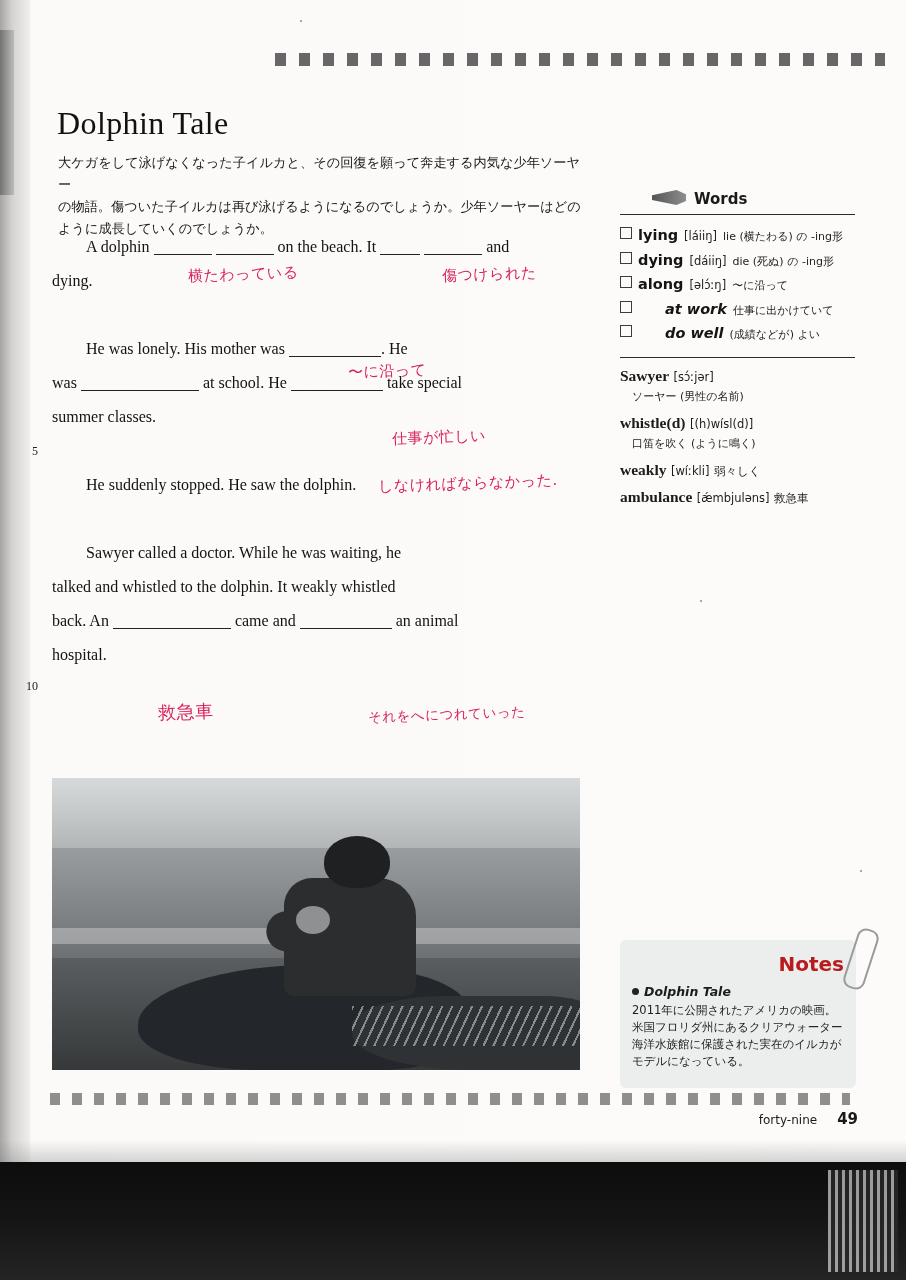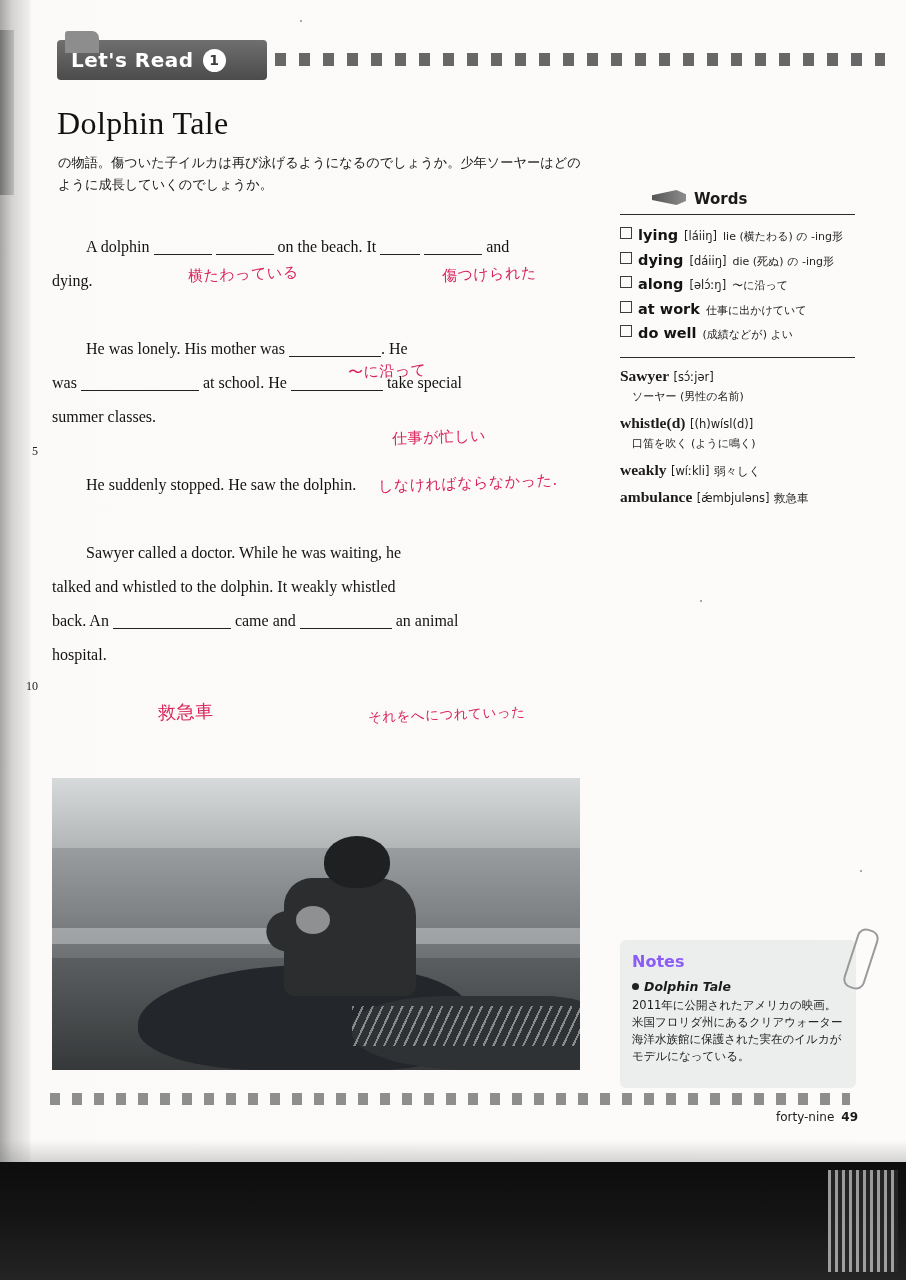--- a/index.html
+++ b/index.html
@@ -137,37 +137,37 @@
   .wlist{margin-top:9px;}
   .witem{
     font-family:"DejaVu Sans",sans-serif;font-size:13px;line-height:23.5px;color:#141414;
     display:flex;align-items:baseline;gap:6px;
   }
   .chk{
     display:inline-block;width:10px;height:10px;border:1.3px solid #3c3c3c;
     flex:0 0 auto;position:relative;top:-1px;
   }
   .hw{font-weight:bold;font-size:14.5px;}
-  .hw.it{}
+  .hw.it{font-style:italic;margin-left:27px;}
   .pron{font-size:11.5px;color:#222;}
   .gloss{font-size:11px;color:#222;}
   .words-rule{border-top:1.4px solid #2b2b2b;margin:10px 0 8px;}
   .pitem{font-family:"DejaVu Sans",sans-serif;font-size:14px;line-height:20px;margin-bottom:6px;}
   .pitem .w{font-weight:bold;font-family:"Liberation Serif",serif;font-size:15.5px;}
   .pitem .ph{font-size:11.5px;}
   .pitem .jp{display:block;font-size:11px;padding-left:12px;color:#1d1d1d;}
 
   
   .notes{
     position:absolute;left:620px;top:940px;width:212px;min-height:128px;
     background:#eceeee;border-radius:6px;padding:8px 12px 12px;
   }
   .notes .ttl{
-    text-align:left;font-family:"DejaVu Sans",sans-serif;font-weight:bold;
-    font-size:16px;color:#8b5cf6;margin:4px 0 8px;
+    text-align:right;font-family:"DejaVu Sans",sans-serif;font-weight:bold;
+    font-size:20px;color:#b91c1c;margin:4px 0 8px;
   }
   .clip{
     position:absolute;right:-16px;top:-12px;width:18px;height:58px;
     border:2.4px solid #9a9a9a;border-radius:9px;transform:rotate(18deg);
   }
   .notes .head{
     font-family:"DejaVu Sans",sans-serif;font-weight:bold;font-style:italic;
     font-size:12.5px;margin-bottom:3px;
   }
   .bullet{display:inline-block;width:7px;height:7px;border-radius:50%;background:#222;margin-right:5px;position:relative;top:-1px;}
@@ -175,41 +175,37 @@
 
   
   .footdash{
     position:absolute;left:50px;top:1093px;width:800px;height:12px;
     background:repeating-linear-gradient(90deg,#6a6a6a 0 10px,transparent 10px 22px);
     opacity:.75;
   }
   .folio{
     position:absolute;right:48px;top:1110px;font-family:"DejaVu Sans",sans-serif;font-size:12px;color:#1a1a1a;
   }
-  .folio .num{font-weight:bold;font-size:12px;margin-left:7px;}
+  .folio .num{font-weight:bold;font-size:15px;margin-left:20px;}
   .speck{position:absolute;width:2px;height:2px;background:#8d8d8d;border-radius:50%;}
 </style>
 </head>
 <body>
 
 <div class="page">
 
   <div class="edge-left"></div>
   <div class="edge-tab"></div>
 
-  <div class="lets-read">
-    <div class="folder"></div>
-    <div class="label">Let's Read</div>
-    <div class="num">1</div>
-  </div>
   <div class="dashrow"></div>
 
   <div class="title">Dolphin Tale</div>
 
   <div class="jp-intro">
+    <div><span>大ケガをして泳げなくなった子イルカと、その回復を願って奔走する内気な少年ソーヤー</span></div>
     <div><span>の物語。傷ついた子イルカは再び泳げるようになるのでしょうか。少年ソーヤーはどの</span></div>
     <div><span>ように成長していくのでしょうか。</span></div>
   </div>
 
   <div class="body-text">
 
     <p class="para">
       <span class="indent"></span><span>A dolphin</span>
       <span class="blank b-md"></span>
       <span class="blank b-md"></span>

